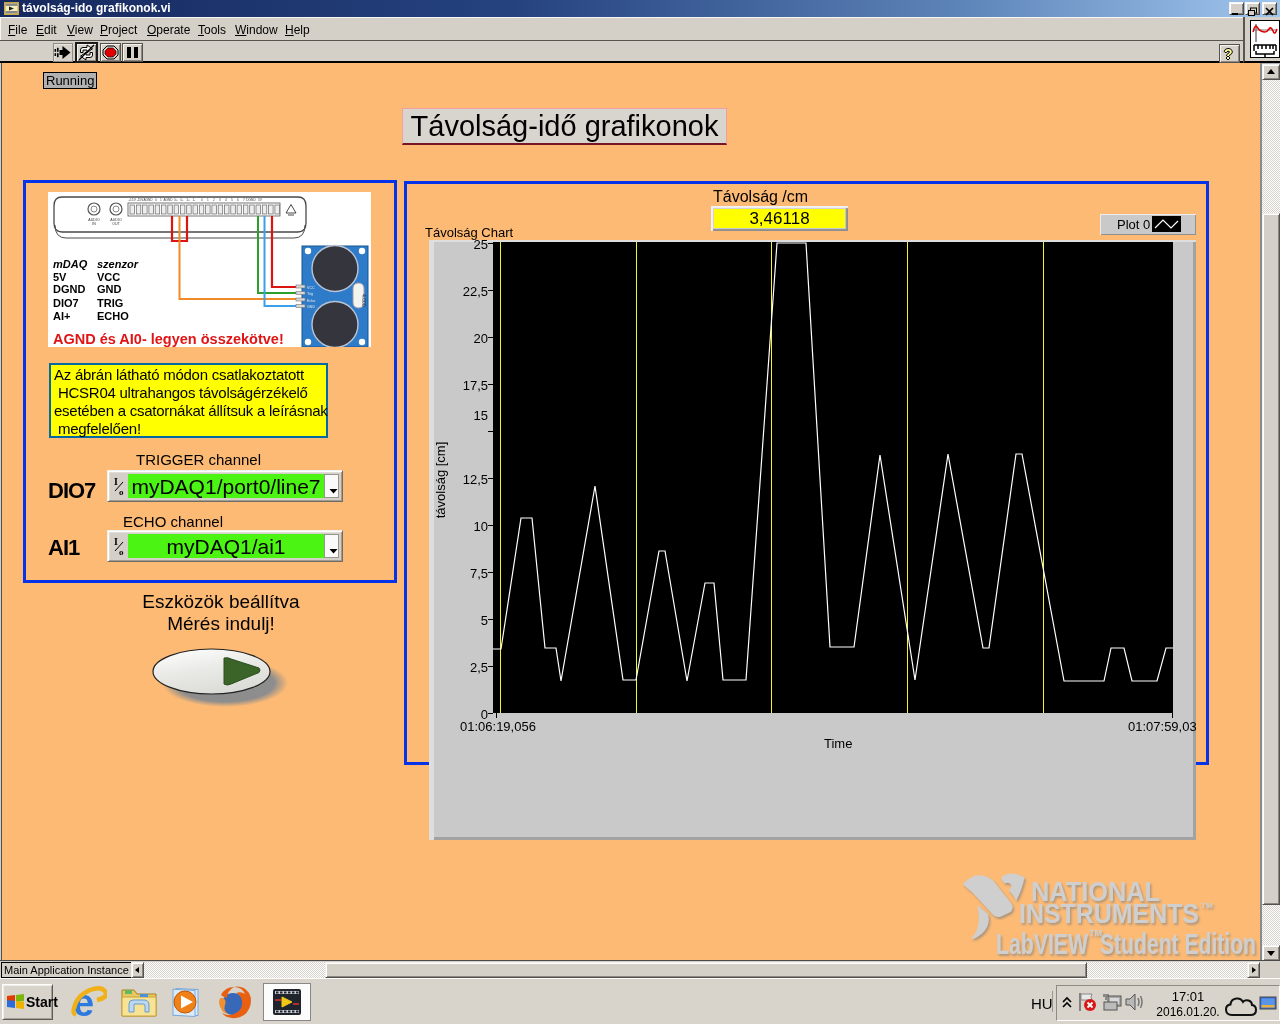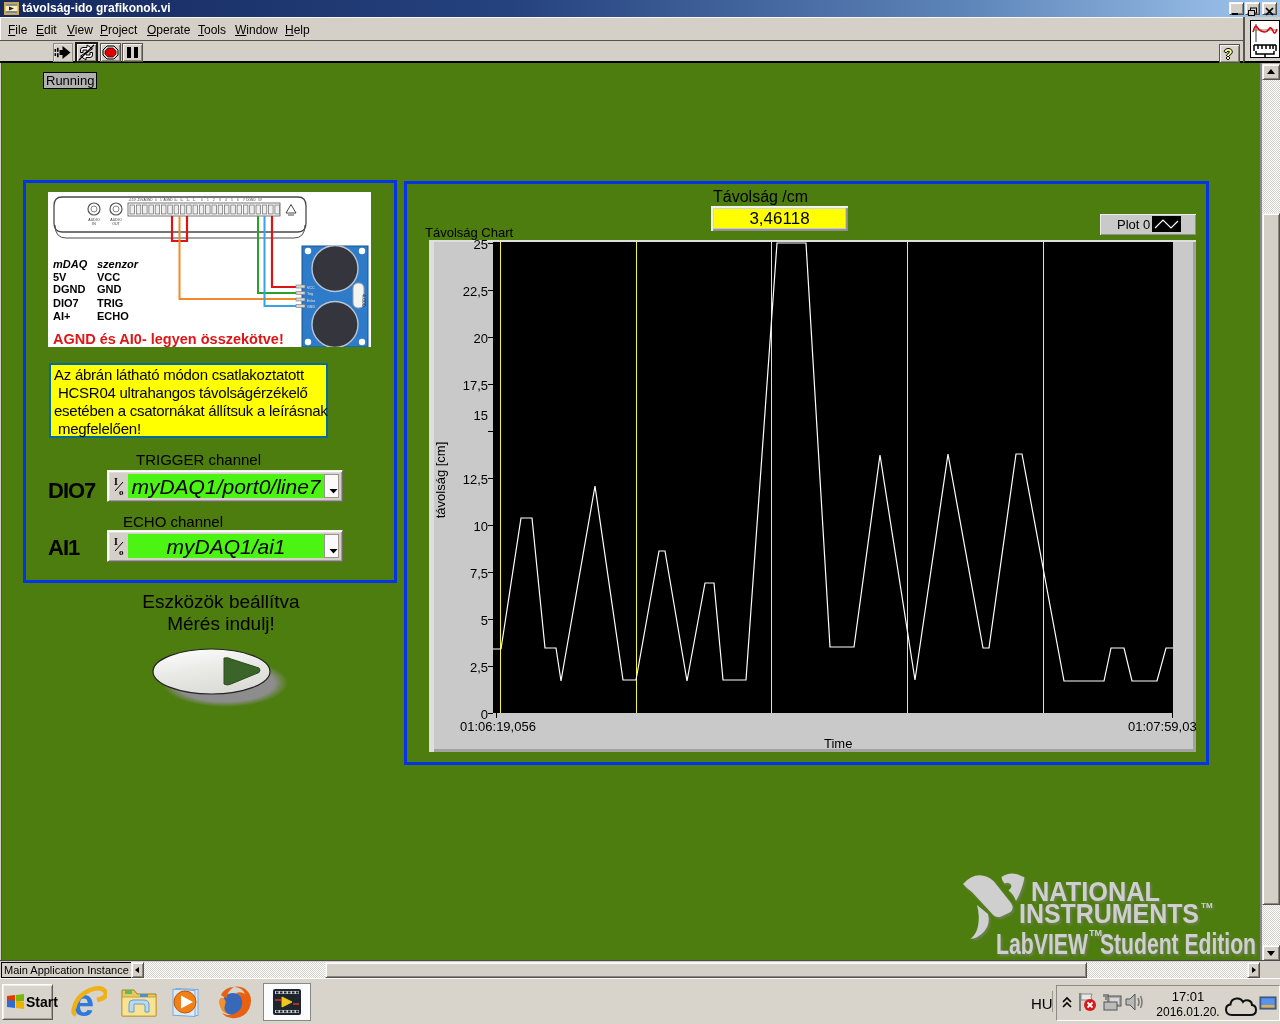--- a/index.html
+++ b/index.html
@@ -8,37 +8,37 @@
 #titlebar{left:0;top:0;width:1280px;height:17px;background:linear-gradient(90deg,#16295e 0%,#25427f 40%,#5d84b8 75%,#a0c6ee 100%);}
 #titletext{left:22px;top:1px;color:#fff;font-weight:bold;font-size:12px;line-height:15px;}
 .winbtn{top:2px;width:15px;height:13px;background:#d4d0c8;border:1px solid;border-color:#f5f4f2 #4e4a45 #4e4a45 #f5f4f2;box-shadow:inset 1px 1px 0 #fff, inset -1px -1px 0 #8a867f;}
 #menubar{left:0;top:17px;width:1243px;height:24px;background:#d4d0c8;border-bottom:1px solid #57534e;box-shadow:inset 1px 1px 0 #f7f6f4;}
 .menuitem{position:absolute;top:6px;font-size:12px;color:#000;}
 .menuitem span{text-decoration:underline;}
 #toolbar{left:0;top:41px;width:1243px;height:22px;background:#d4d0c8;border-bottom:2px solid #000;}
 #iconbox-bg{left:1243px;top:17px;width:37px;height:46px;background:#d4d0c8;border-left:2px solid #5a564f;border-bottom:2px solid #000;}
 .tbtn{position:absolute;top:2px;width:21px;height:19px;background:#d6d2ca;border:1px solid #55524d;box-shadow:inset 1px 1px 0 #f5f4f0, inset -1px -1px 0 #8e8a82;}
 
-#panel{left:0;top:63px;width:1262px;height:897px;background:#4d7c0f;overflow:hidden;}
+#panel{left:0;top:63px;width:1262px;height:897px;background:#fdba74;overflow:hidden;}
 #running{left:43px;top:9px;border:1px solid #000;background:#b1b1b1;font-size:13px;padding:0 2px;color:#000;}
 #bigtitle{left:402px;top:45px;width:325px;height:37px;background:#d8d4ce;border:1px solid #f0a0a0;border-bottom:2px solid #7a1525;text-align:center;font-size:29px;line-height:34px;color:#000;}
 .bluebox{border:3px solid #0533e8;}
 #leftbox{left:23px;top:117px;width:374px;height:403px;}
 #rightbox{left:404px;top:118px;width:805px;height:584px;}
 
 .combo{position:absolute;background:#d4d0c8;border:1px solid;border-color:#f2f1ee #706c66 #706c66 #f2f1ee;box-shadow:inset 1px 1px 0 #fff,inset -1px -1px 0 #a09c94, inset 2px 2px 0 #e0ded8;}
 .iobox{position:absolute;left:3px;top:3px;width:17px;bottom:3px;background:#d4d0c8;color:#000;}
-.greenfield{position:absolute;left:20px;top:3px;right:18px;bottom:3px;background:#4cf414;color:#000;text-align:center;font-size:21px;font-style:italic;}
+.greenfield{position:absolute;left:20px;top:3px;right:18px;bottom:3px;background:#4cf414;color:#000;text-align:center;font-size:21px;}
 .dropbtn{position:absolute;right:3px;top:3px;width:15px;bottom:3px;background:#fafafa;border:1px solid #9a968e;}
 .dropbtn svg{position:absolute;left:2px;top:4px;}
 
 #stopbtn{left:166px;top:668px;width:106px;height:56px;background:#2145e0;border:1px solid #0c2cb0;box-shadow:inset 3px 3px 3px #5578ee, inset -3px -3px 3px #0a23a0;}
 #stopinner{position:absolute;left:15px;top:10px;right:15px;bottom:11px;background:#1535cf;color:#9cc4f8;font-size:30px;text-align:center;line-height:34px;}
 
-#chartwidget{left:22px;top:56px;width:767px;height:512px;background:#c9c9c9;box-shadow:inset 5px 2px 0 #dedede, inset -3px -3px 0 #a2a2a2;}
+#chartwidget{left:22px;top:56px;width:767px;height:600px;background:#c9c9c9;box-shadow:inset 5px 2px 0 #dedede, inset -3px -3px 0 #a2a2a2;}
 #plotarea{left:64px;top:2px;width:680px;height:471px;background:#000;}
 .ylab{position:absolute;width:50px;font-size:13px;color:#000;text-align:right;}
 .ytick{position:absolute;left:59px;width:5px;height:1px;background:#000;}
 .xtick{position:absolute;width:1px;height:5px;background:#000;top:473px;}
 #valuebox{left:304px;top:22px;width:137px;height:25px;background:#d0d0d0;box-shadow:inset 2px 2px 1px #f2f2f2, inset -2px -2px 1px #8e8e8e;}
 #valueyellow{position:absolute;left:3px;top:3px;right:3px;bottom:3px;background:#ffff00;text-align:center;font-size:17px;line-height:19px;color:#000;}
 #legend{left:693px;top:30px;width:96px;height:21px;background:#c9c9c9;box-shadow:inset 1px 1px 0 #ececec, inset -1px -1px 0 #8f8f8f;}
 
 #statusrow{left:0;top:960px;width:1280px;height:18px;background:#d4d0c8;border-top:1px solid #4a4a4a;}
 #maininst{left:1px;top:1px;height:16px;border:1px solid #000;background:#d4d0c8;font-size:11px;line-height:13px;padding:1px 2px 0 2px;color:#000;}
@@ -123,20 +123,21 @@
 <path d="M6 4 L6 22" stroke="#777" stroke-width="1.5"></path>
 <path d="M3 10 L27 10" stroke="#777" stroke-width="1"></path>
 <path d="M3 12 Q5 4 7 7 T11 11 T15 12 T19 9 T23 11 T27 9" stroke="#e00000" stroke-width="1.5" fill="none"></path>
 <path d="M4 25 L26 25 M4 25 L4 31 M26 25 L26 31 M8 25 L8 29 M12 25 L12 29 M16 25 L16 29 M20 25 L20 29 M23 25 L23 29" stroke="#000" stroke-width="1.5" fill="none"></path>
 <path d="M6 31 L6 34 L24 34 L24 31 M15 34 L15 37" stroke="#000" stroke-width="1.5" fill="none"></path>
 </svg>
 </div>
 
 <div class="abs" id="panel">
   <div class="abs" id="running">Running</div>
+  <div class="abs" id="bigtitle">Távolság-idő grafikonok</div>
 
   <div class="abs bluebox" id="leftbox">
     <div class="abs" id="diagram" style="left:22px;top:9px;width:323px;height:155px;background:#fff;">
     <svg width="323" height="155">
 
       <path d="M14 5 L250 5 Q258 5 258 14 L258 31 Q258 40 250 40 L14 40 Q6 40 6 31 L6 14 Q6 5 14 5 Z" fill="#fff" stroke="#4a4a4a" stroke-width="1.3"></path>
       <path d="M7 33 Q7 46 18 46 L246 46 Q257 46 257 33" fill="none" stroke="#4a4a4a" stroke-width="1"></path>
       <circle cx="46" cy="17" r="6" fill="#fff" stroke="#555" stroke-width="1.2"></circle>
       <circle cx="46" cy="17" r="3" fill="#fff" stroke="#888" stroke-width="1"></circle>
       <circle cx="68" cy="17" r="6" fill="#fff" stroke="#555" stroke-width="1.2"></circle>

